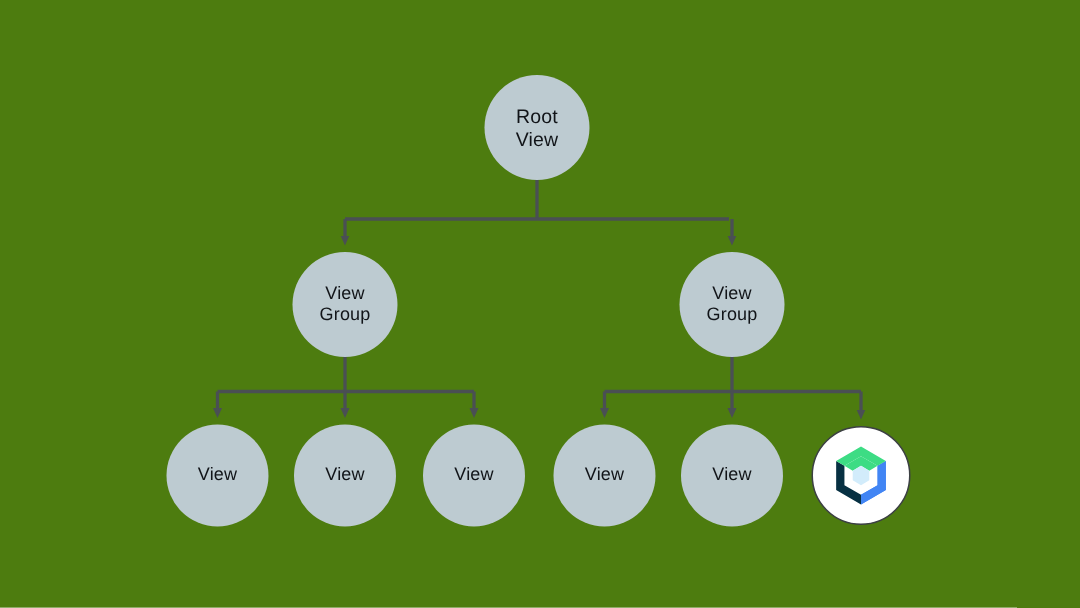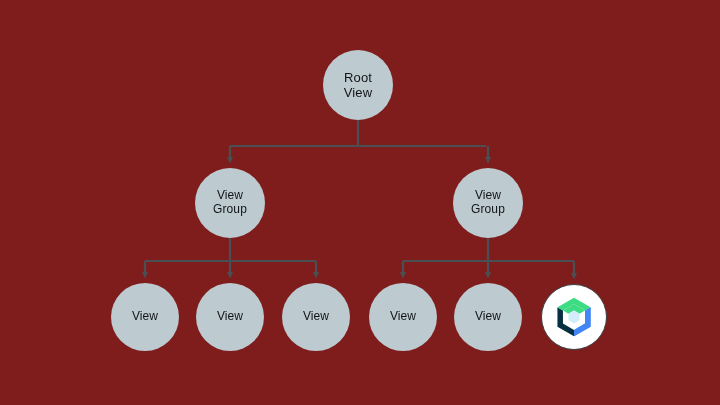--- a/index.html
+++ b/index.html
@@ -10,21 +10,21 @@
   body {
     width: 720px;
     height: 405px;
     overflow: hidden;
     font-family: "Liberation Sans", sans-serif;
   }
   #canvas {
     position: relative;
     width: 720px;
     height: 405px;
-    background: #7f1d1d;
+    background: #4d7c0f;
   }
   #edges {
     position: absolute;
     left: 0;
     top: 0;
     width: 720px;
     height: 405px;
   }
   .node {
     position: absolute;

